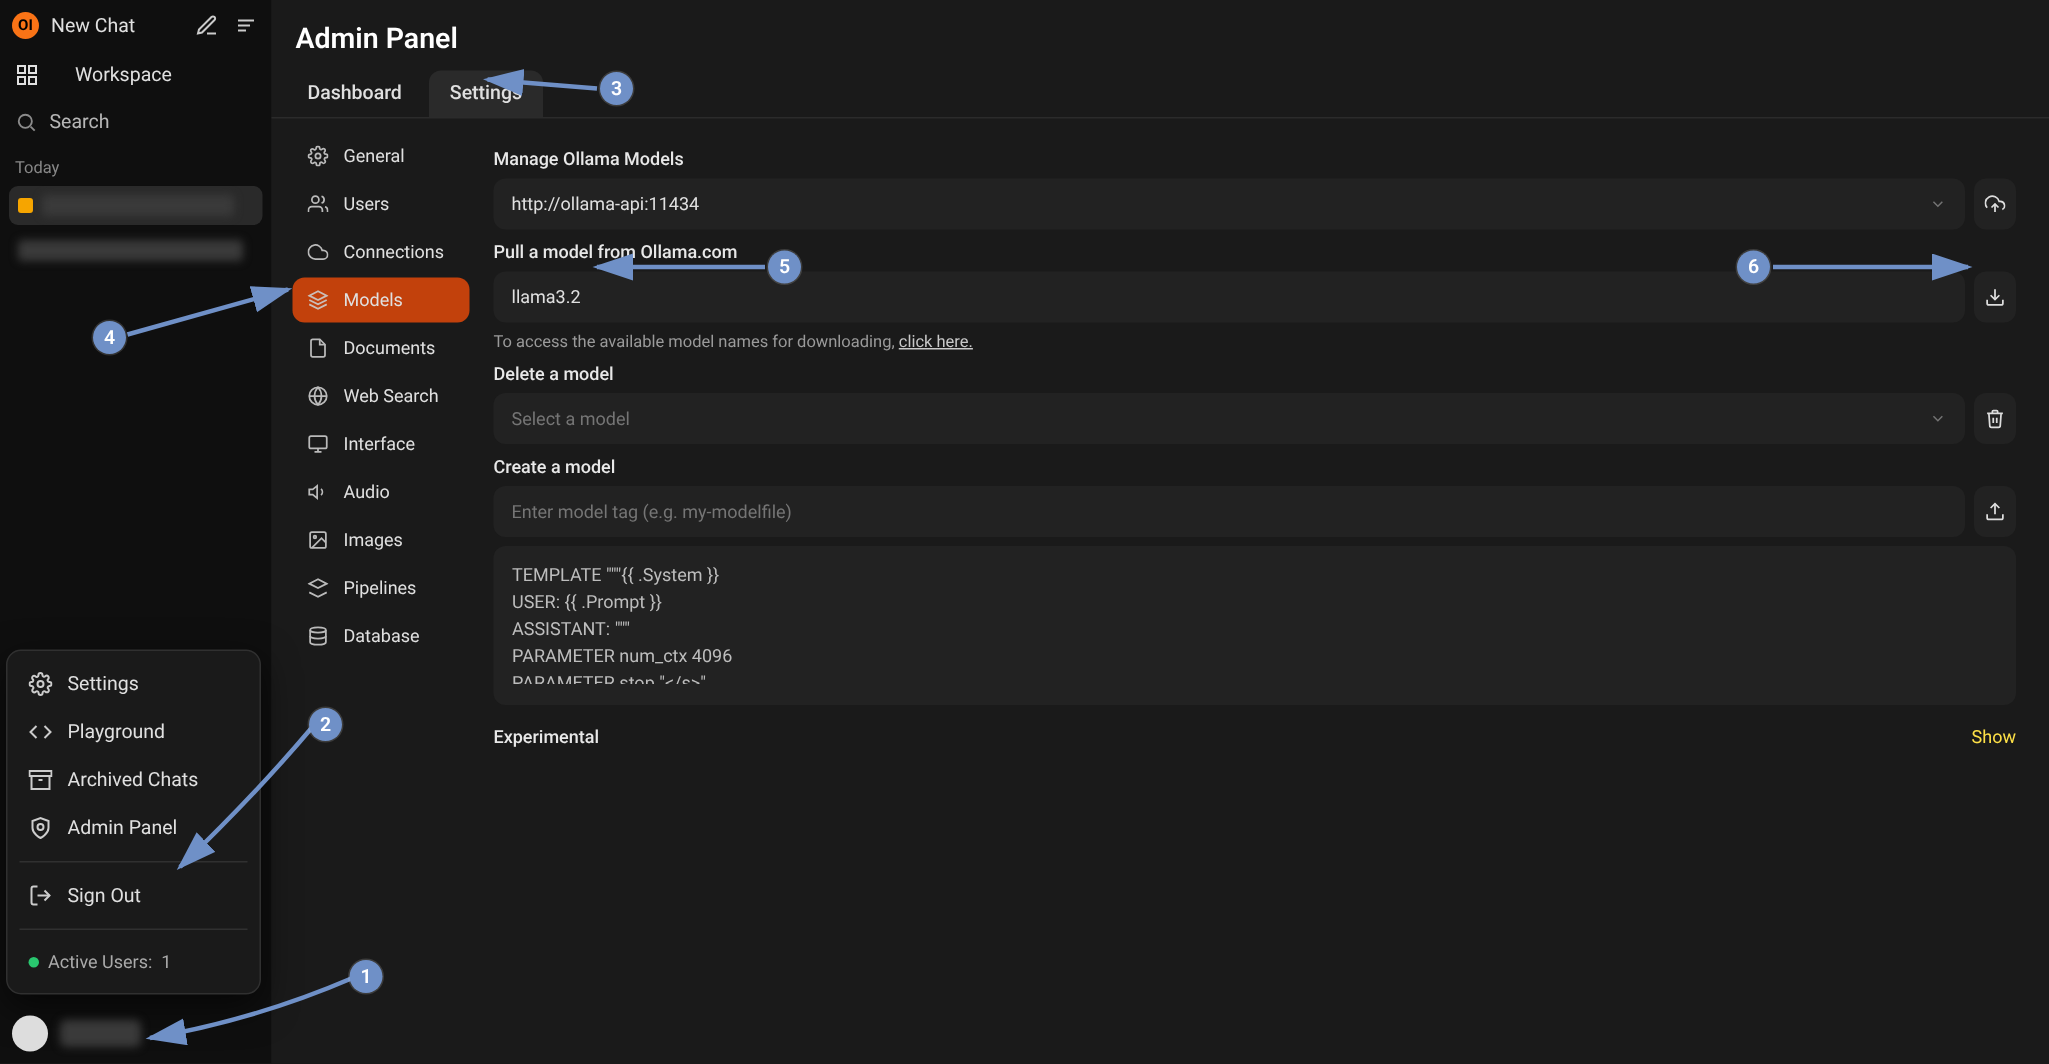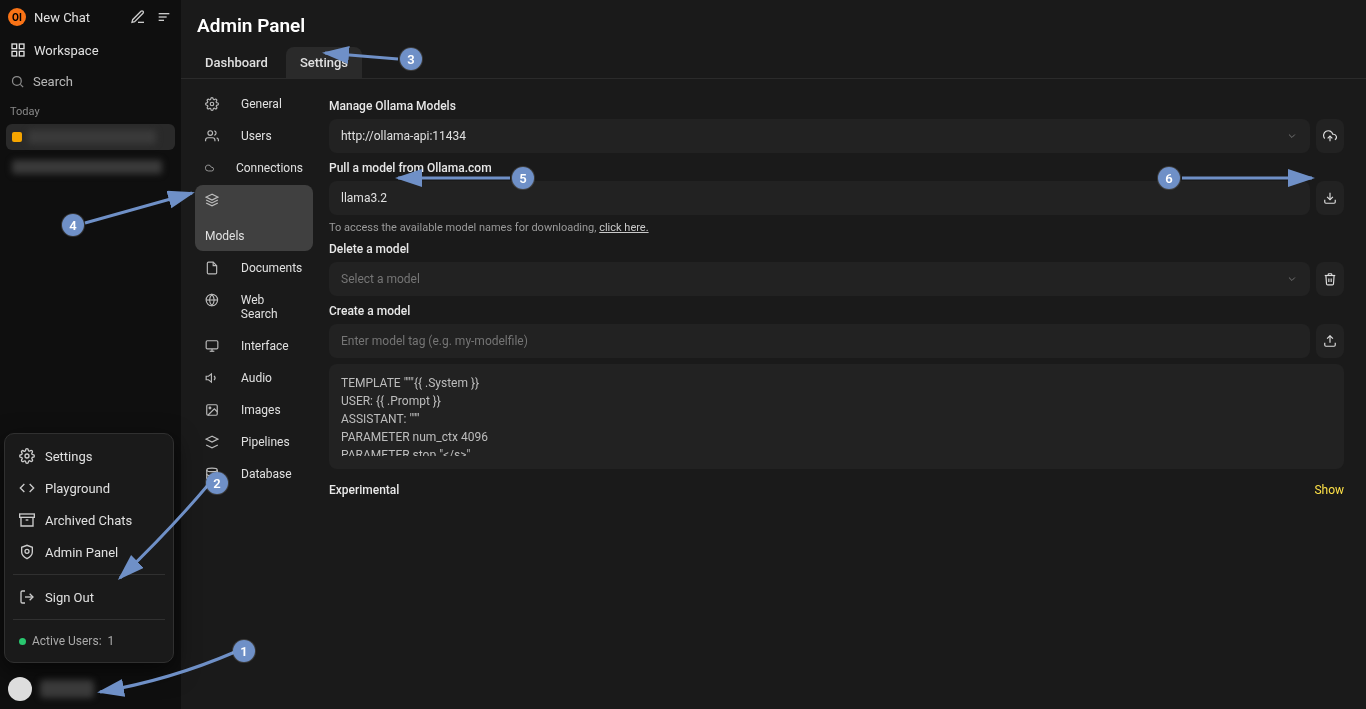--- a/index.html
+++ b/index.html
@@ -26,21 +26,21 @@
 .top-row { display: flex; align-items: center; gap: 8px; margin-bottom: 10px; padding: 0 2px; }
 .logo {
   width: 18px; height: 18px; border-radius: 50%;
   background: #f97316; color: #000; font-weight: 700; font-size: 10px;
   display: inline-flex; align-items: center; justify-content: center;
 }
 .new-chat-label { font-size: 13px; font-weight: 400; flex: 1; }
 .icon-btn { width: 18px; height: 18px; display: inline-flex; align-items: center; justify-content: center; opacity: 0.9; cursor: pointer; }
 .icon-btn svg { width: 16px; height: 16px; }
 .nav-item {
-  display: flex; align-items: center; gap: 8px;
+  display: flex; align-items: center; gap: 24px;
   padding: 6px 4px; cursor: pointer; font-size: 13px;
   border-radius: 6px;
 }
 .nav-item svg { width: 16px; height: 16px; flex-shrink: 0; }
 .search-row { display: flex; align-items: center; gap: 8px; padding: 6px 4px; margin-top: 4px; }
 .search-row svg { width: 15px; height: 15px; opacity: 0.8; }
 .search-row span { opacity: 0.8; }
 .section-label { font-size: 11px; color: #888; padding: 10px 4px 4px; }
 .chat-row {
   height: 26px; border-radius: 6px; margin: 2px 0;
@@ -100,25 +100,25 @@
 .tab.active { background: #2a2a2a; }
 
 .content-row { display: flex; flex: 1; overflow: hidden; }
 
 
 .settings-nav {
   width: 140px; padding: 10px 8px 10px 14px;
   display: flex; flex-direction: column; gap: 2px;
 }
 .snav-item {
-  display: flex; align-items: flex-start; gap: 22px;
+  display: flex; align-items: center; gap: 10px;
   padding: 8px 10px; border-radius: 8px; cursor: pointer;
   font-size: 12px;
 }
-.snav-item.active { background: #404040; flex-direction: column; }
+.snav-item.active { background: #c2410c; }
 .snav-item svg { width: 14px; height: 14px; opacity: 0.9; }
 
 
 .settings-content {
   flex: 1; padding: 12px 22px 20px 8px; overflow-y: auto;
 }
 .field-label { font-size: 12px; font-weight: 500; margin: 8px 0 6px; color: #e8e8e8; }
 .row { display: flex; gap: 6px; align-items: stretch; }
 .input-like {
   flex: 1; background: #222; border: none; border-radius: 8px;

